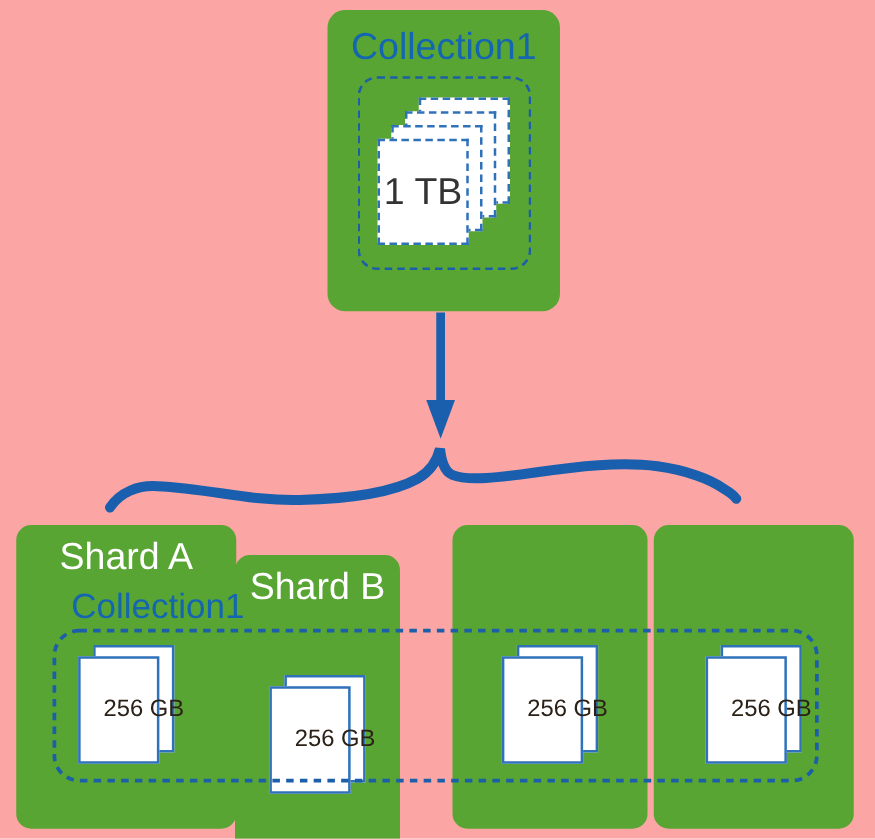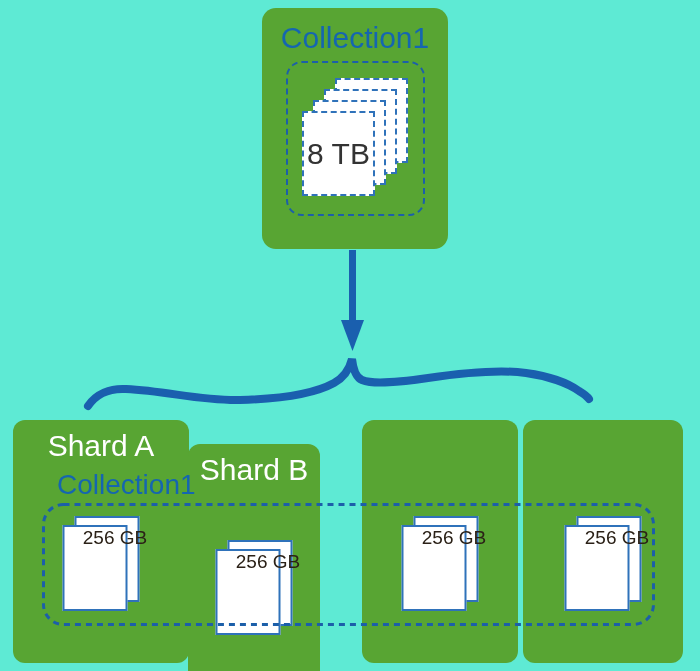--- a/index.html
+++ b/index.html
@@ -1,17 +1,17 @@
 <!DOCTYPE html>
 <html><head>
 <meta charset="utf-8">
 <style>
   html,body { margin:0; padding:0; background:#ffffff; }
   .canvas {
-    position:relative; width:700px; height:671px; background:#5eead4;
+    position:relative; width:700px; height:671px; background:#fca5a5;
     font-family:"Liberation Sans", sans-serif; overflow:hidden;
   }
 
   
   .top-box {
     position:absolute; left:262px; top:8px; width:186px; height:241px;
     background:#58a533; border-radius:14px;
   }
   .top-title {
     position:absolute; left:0; top:14px; width:100%; text-align:center;
@@ -46,41 +46,41 @@
   .shard-name {
     position:absolute; left:0; top:9px; width:100%; text-align:center;
     color:#ffffff; font-size:30px; line-height:34px; white-space:nowrap;
   }
   .stack { position:absolute; left:50%; transform:translateX(-50%); top:96px; width:77px; height:95px; }
   .spage {
     position:absolute; width:65px; height:86px; background:#ffffff;
     border:2px solid #2f72ba; box-sizing:border-box;
   }
   .spage.back  { right:0; top:0; }
-  .spage.front { left:0; bottom:0; display:flex; align-items:flex-start; justify-content:center;padding-left:40px; }
+  .spage.front { left:0; bottom:0; display:flex; align-items:center; justify-content:center;padding-left:40px; }
   .gb-label { color:#2b2117; font-size:19px; white-space:nowrap; }
 
   .bottom-collection-label {
     position:absolute; left:57px; top:470px; color:#1566b0;
     font-size:28px; line-height:30px; white-space:nowrap; z-index:5;
   }
 </style>
 </head>
 <body>
 
 <div class="canvas">
 
   <div class="top-box">
     <div class="top-title">Collection1</div>
     <div class="top-dashed">
       <div class="tpage p4"></div>
       <div class="tpage p3"></div>
       <div class="tpage p2"></div>
       <div class="tpage p1">
-        <span class="tb-label">8 TB</span>
+        <span class="tb-label">1 TB</span>
       </div>
     </div>
   </div>
 
   <div class="shard shard-a">
     <div class="shard-name">Shard A</div>
     <div class="stack">
       <div class="spage back"></div>
       <div class="spage front">
         <span class="gb-label">256 GB</span>

